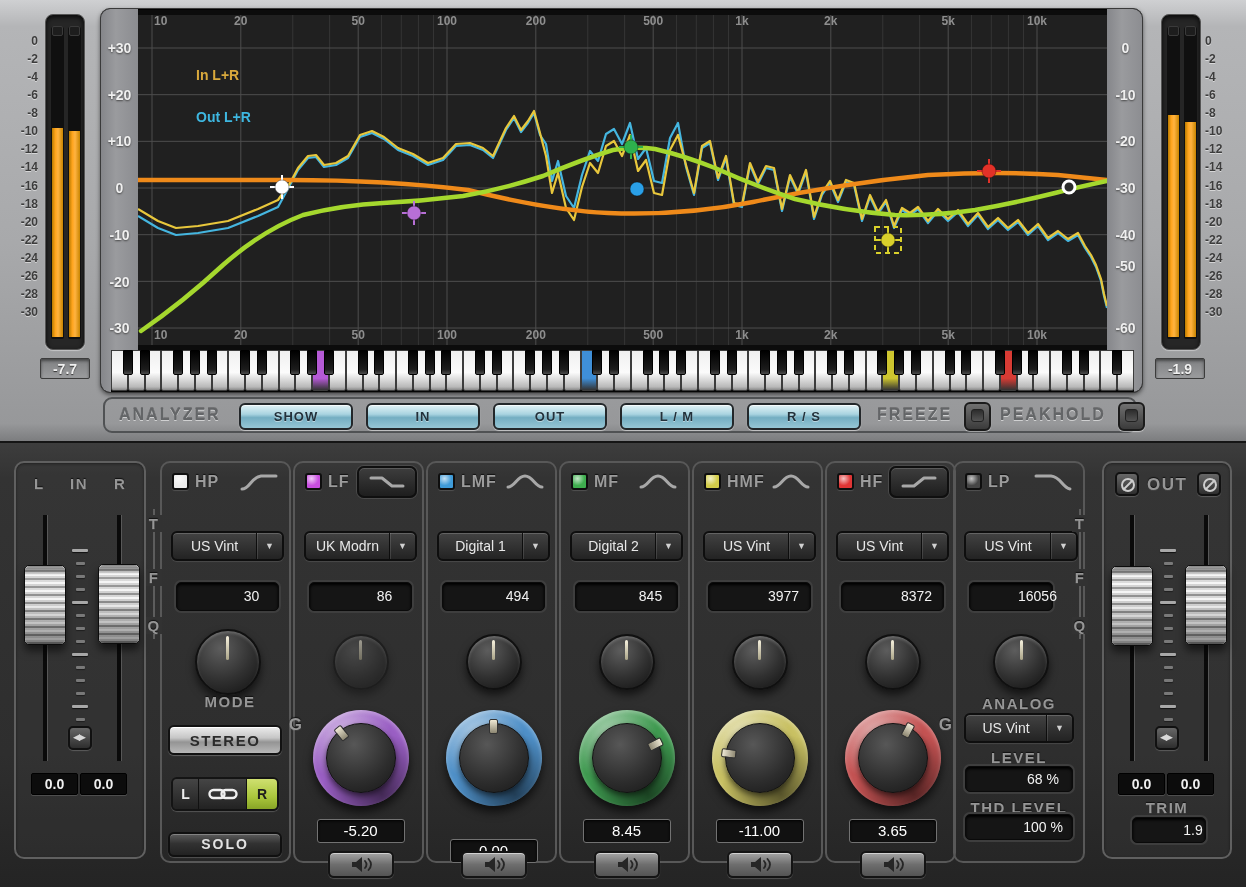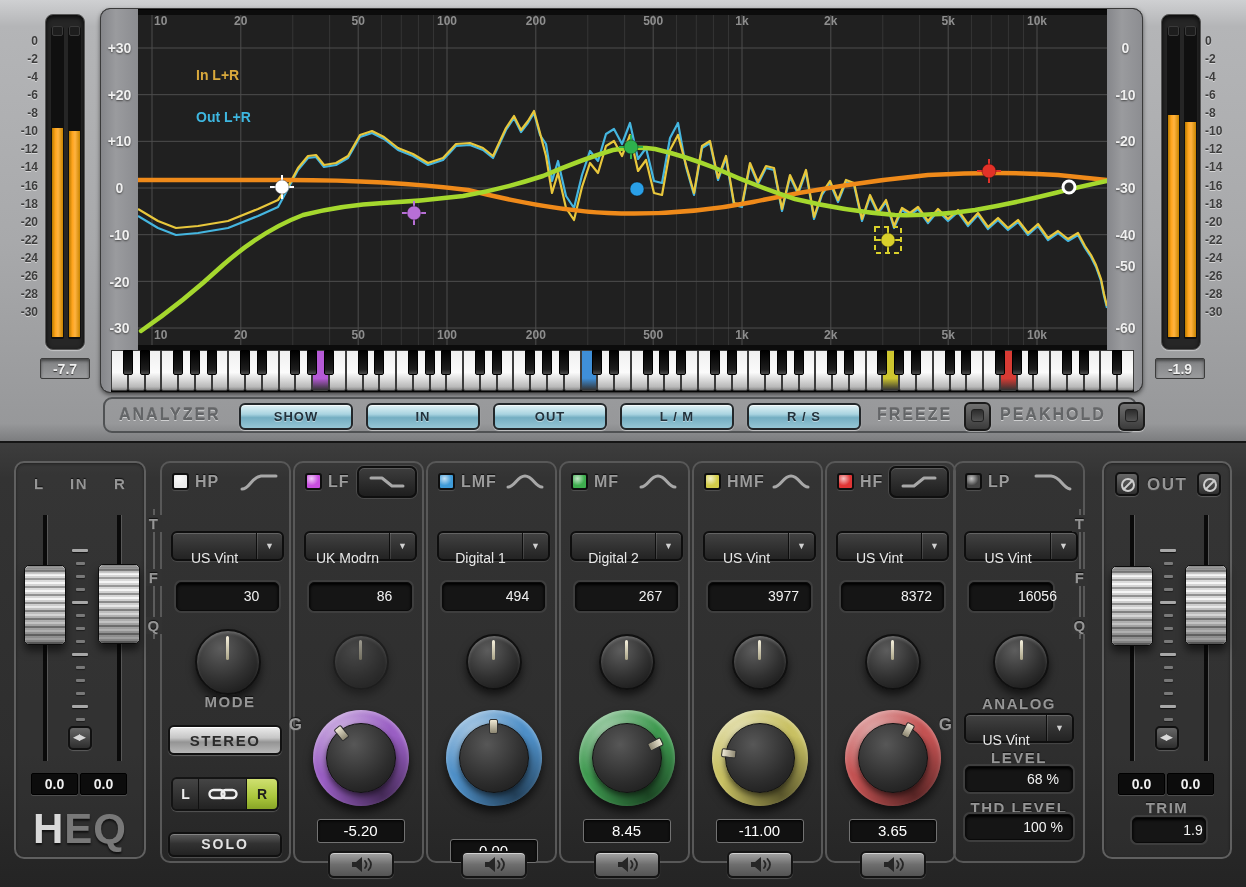--- a/index.html
+++ b/index.html
@@ -43,21 +43,21 @@
   #bottom{position:absolute;left:0;top:443px;width:1246px;height:444px;
     background:linear-gradient(180deg,#3d3d3d 0%,#333 8%,#2e2e2e 70%,#242424 100%);}
   .panel{position:absolute;border:2px solid #606060;border-radius:10px;background:rgba(56,56,56,.35);
     box-shadow:inset 0 1px 3px rgba(0,0,0,.4);}
   .col{position:absolute;top:18px;height:402px;border:2px solid #585858;border-radius:10px;}
   .bandname{color:#9c9c9c;font-weight:bold;font-size:16px;letter-spacing:1px;text-shadow:0 -1px 1px #111;}
   .dlabel{position:absolute;color:#969696;font-weight:bold;font-size:15px;letter-spacing:1.5px;text-shadow:0 -1px 1px #101010,0 1px 0 rgba(255,255,255,.07);text-align:center;}
   .led{position:absolute;width:17px;height:17px;border-radius:3px;border:2px solid #0e0e0e;box-shadow:0 1px 1px rgba(255,255,255,.15);}
   .dropdown{position:absolute;height:30px;display:flex;border-radius:6px;border:2px solid #0e0e0e;
     background:linear-gradient(180deg,#424242,#232323);box-shadow:inset 0 1px 0 rgba(255,255,255,.18),0 1px 1px rgba(255,255,255,.12);cursor:pointer;}
-  .ddtext{flex:1;color:#e8e8e8;font-size:14px;text-align:center;line-height:26px;margin-top:12px;}
+  .ddtext{flex:1;color:#e8e8e8;font-size:14px;text-align:center;line-height:26px;}
   .ddarrow{width:26px;border-left:1px solid #0d0d0d;box-shadow:inset 1px 0 0 rgba(255,255,255,.12);color:#d0d0d0;font-size:9px;text-align:center;line-height:26px;}
   .field{position:absolute;background:#151515;border:1px solid #0a0a0a;border-radius:5px;
     box-shadow:0 0 0 2px #3e3e3e,0 1px 1px rgba(255,255,255,.12),inset 0 2px 3px #000;
     color:#f2f2f2;font-size:14px;text-align:center;cursor:text;padding-left:48px;}
   .vbox{position:absolute;background:#111;border:1px solid #727272;border-radius:3px;
     color:#fff;font-size:15px;text-align:center;box-shadow:inset 0 1px 3px #000;}
   .qknob{position:absolute;border-radius:50%;border:2px solid #101010;cursor:pointer;
     background:radial-gradient(circle at 38% 28%,#5d5d5d,#303030 55%,#141414 95%);
     box-shadow:0 5px 8px rgba(0,0,0,.6),inset 0 2px 3px rgba(255,255,255,.22);}
   .qknob i{position:absolute;left:50%;top:8%;width:3px;height:38%;margin-left:-1.5px;border-radius:2px;
@@ -440,23 +440,20 @@
           <div class="tick" style="left: 56px; top: 242px; width: 16px;"></div>
           <div class="tick" style="left: 59.5px; top: 255px; width: 9px; opacity: 0.6;"></div>
         </div>
       <div class="fcap" style="left:8px;top:102px;"></div>
       <div class="fcap" style="left:82px;top:101px;"></div>
       <div class="sqbtn" style="left:52px;top:263px;">
         <span style="position:absolute;left:3px;top:4px;font-size:9px;color:#d8d8d8;letter-spacing:-1px;">◀▶</span>
       </div>
       <div class="iobox" style="left:15px;top:310px;width:47px;height:22px;line-height:21px;">0.0</div>
       <div class="iobox" style="left:64px;top:310px;width:47px;height:22px;line-height:21px;">0.0</div>
-      <div style="position:absolute;left:0;top:342px;width:100%;text-align:center;font-size:42px;font-weight:bold;letter-spacing:1px;">
-        <span style="color:#d9d9d9;text-shadow:0 2px 2px #111;">H</span><span style="color:#787878;text-shadow:0 2px 2px #111;">EQ</span>
-      </div>
     </div>
 
     <div class="panel" style="left:1102px;top:18px;width:130px;height:398px;">
       <div class="sqbtn" style="left:11px;top:9px;">
         <svg width="20" height="20" style="margin:1px;">
             <circle cx="10" cy="10" r="6" fill="none" stroke="#cdcdcd" stroke-width="2"></circle>
             <line x1="5" y1="15" x2="15" y2="5" stroke="#cdcdcd" stroke-width="2"></line>
           </svg>
       </div>
       <span class="dlabel" style="left:43px;top:12px;font-size:17px;">OUT</span>
@@ -580,21 +577,21 @@
           <span class="bandname" style="position: absolute; left: 33px; top: 10px;">MF</span>
           <div style="position: absolute; right: 10px; top: 8px;">
             <svg width="40" height="22" viewBox="0 0 40 22">
               <path d="M3,16 C10,16 12,5 20,5 C28,5 30,16 37,16" fill="none" stroke="#a8a8a8" stroke-width="3" stroke-linecap="round" stroke-linejoin="round"></path>
             </svg>
           </div>
           <div class="dropdown" style="left: 9px; top: 68px; width: 113px;">
             <span class="ddtext">Digital 2</span>
             <span class="ddarrow">▼</span>
           </div>
-          <div class="field" style="left: 14px; top: 119px; width: 103px; height: 29px; line-height: 27px;">267</div>
+          <div class="field" style="left: 14px; top: 119px; width: 103px; height: 29px; line-height: 27px;">845</div>
           <div class="qknob" style="left: 37.5px; top: 171px; width: 56px; height: 56px;">
             <i></i>
           </div>
           <div class="gknob" style="left: 17.5px; top: 247px; background: rgb(63, 154, 80);">
             <div class="shade"></div>
             <div class="cap"></div>
             <div class="rot" style="transform: rotate(63.4deg);">
               <div class="notch"></div>
             </div>
           </div>

